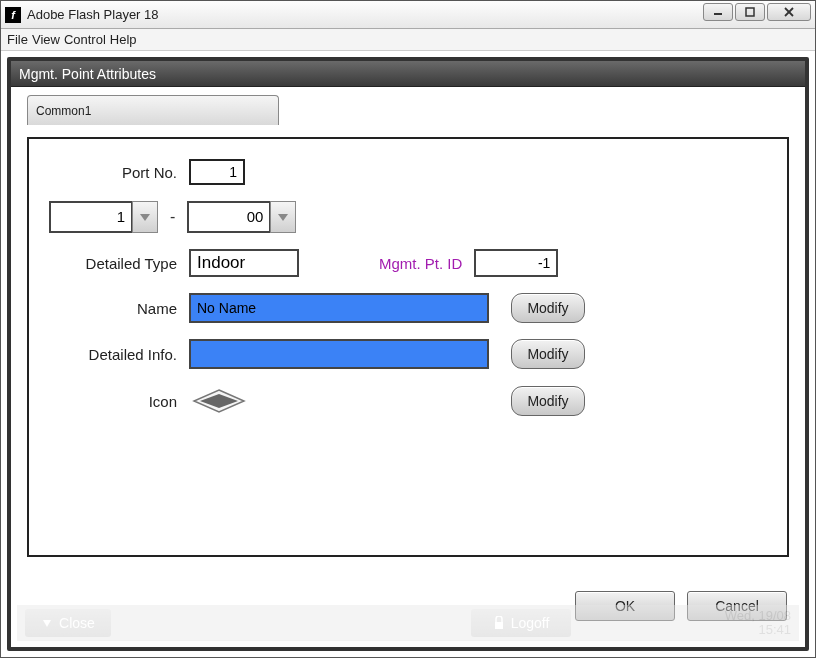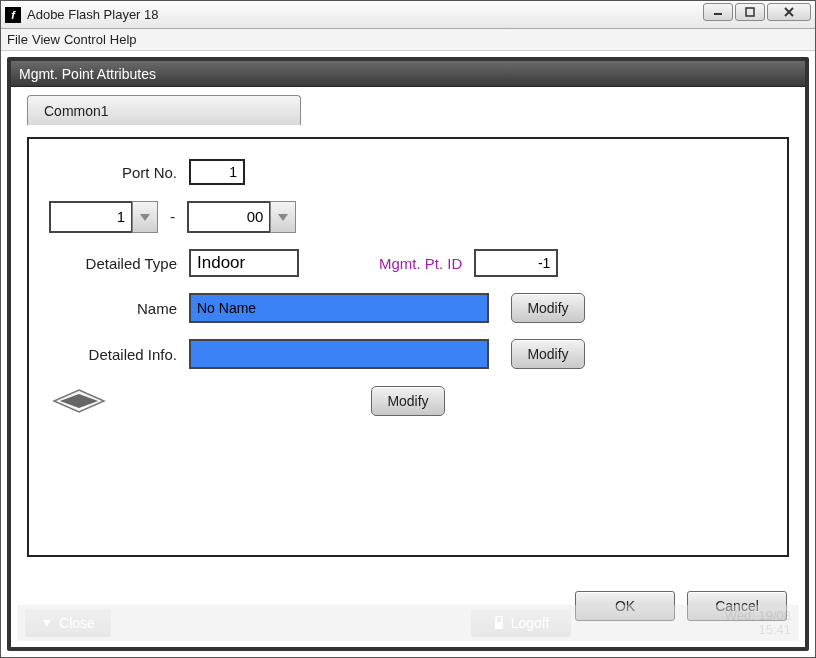--- a/index.html
+++ b/index.html
@@ -98,30 +98,30 @@
     display: flex;
     align-items: center;
     padding: 12px 8px;
     border-bottom: 1px solid #222;
   }
   .tabs-row {
     margin: 8px 0 0 16px;
     display: flex;
   }
   .tab {
-    width: 274px;
+    width: 252px;
     height: 30px;
     border: 1px solid #888;
     border-bottom: none;
     border-radius: 4px 4px 0 0;
     background: linear-gradient(#f5f5f5, #d9d9d9);
     display: flex;
     align-items: center;
-    padding: 0 16px;
-    font-size: 14px;
+    padding: 0 8px;
+    font-size: 12px;
     color: #222;
   }
   .content-box {
     margin: 12px 16px 10px 16px;
     border: 2px solid #222;
     height: 420px;
     padding: 20px 20px 10px 20px;
     position: relative;
     background: #fff;
   }
@@ -204,21 +204,21 @@
     border: 2px solid #444;
     padding: 0 6px;
     font-size: 14px;
     line-height: 26px;
     background: #3b82f6;
   }
   .modify-btn {
     width: 74px;
     height: 30px;
     border: 1px solid #666;
-    border-radius: 5px;
+    border-radius: 11px;
     background: linear-gradient(#f2f2f2, #c8c8c8);
     font-size: 14px;
     color: #222;
     display: flex;
     align-items: center;
     justify-content: center;
     margin-left: 22px;
     box-shadow: inset 0 1px 0 #fff;
     cursor: pointer;
   }
@@ -374,20 +374,21 @@
           <div class="modify-btn">Modify</div>
         </div>
 
         <div class="form-row">
           <div class="label-col">Detailed Info.</div>
           <div class="wide-box"></div>
           <div class="modify-btn">Modify</div>
         </div>
 
         <div class="form-row">
+          <div class="label-col">Icon</div>
           <div class="icon-img">
             <svg width="58" height="30">
               <polygon points="29,4 54,15 29,26 4,15" fill="#f5f5f5" stroke="#777" stroke-width="1.5"></polygon>
               <polygon points="29,8 48,15 29,22 10,15" fill="#666"></polygon>
             </svg>
           </div>
           <div style="width:240px"></div>
           <div class="modify-btn">Modify</div>
         </div>
 

